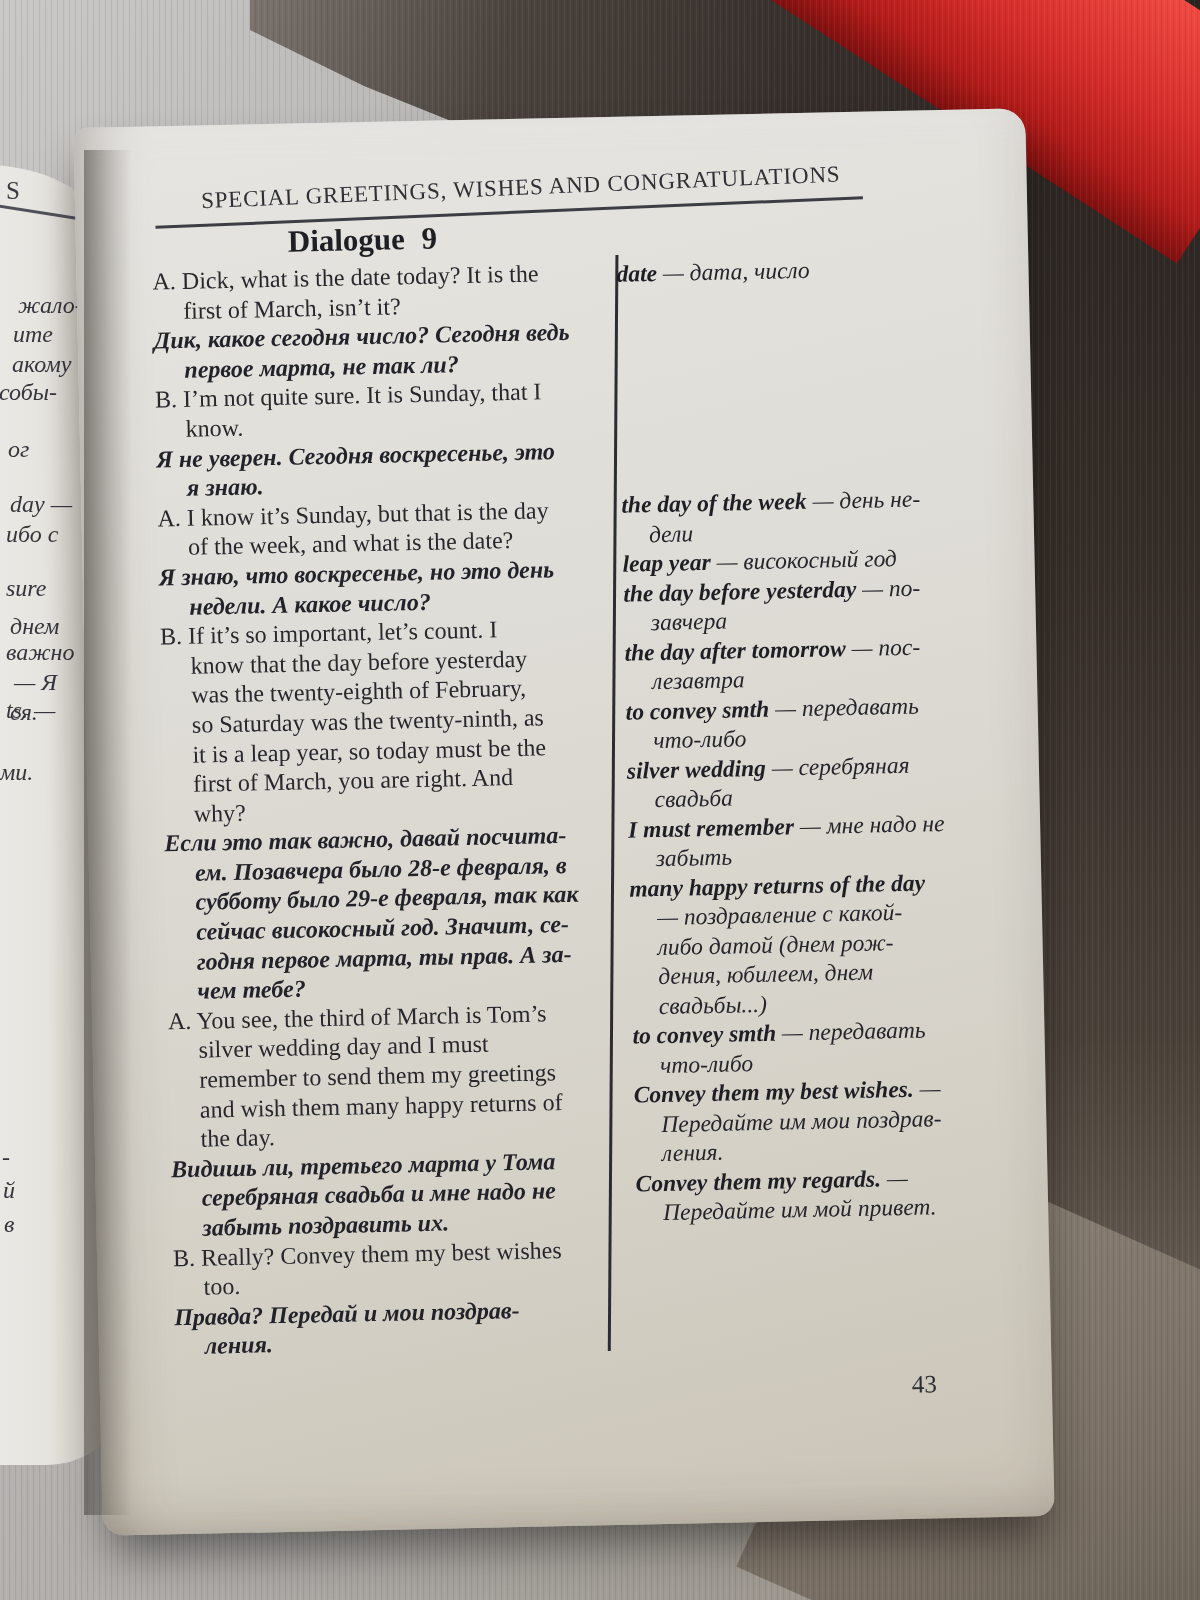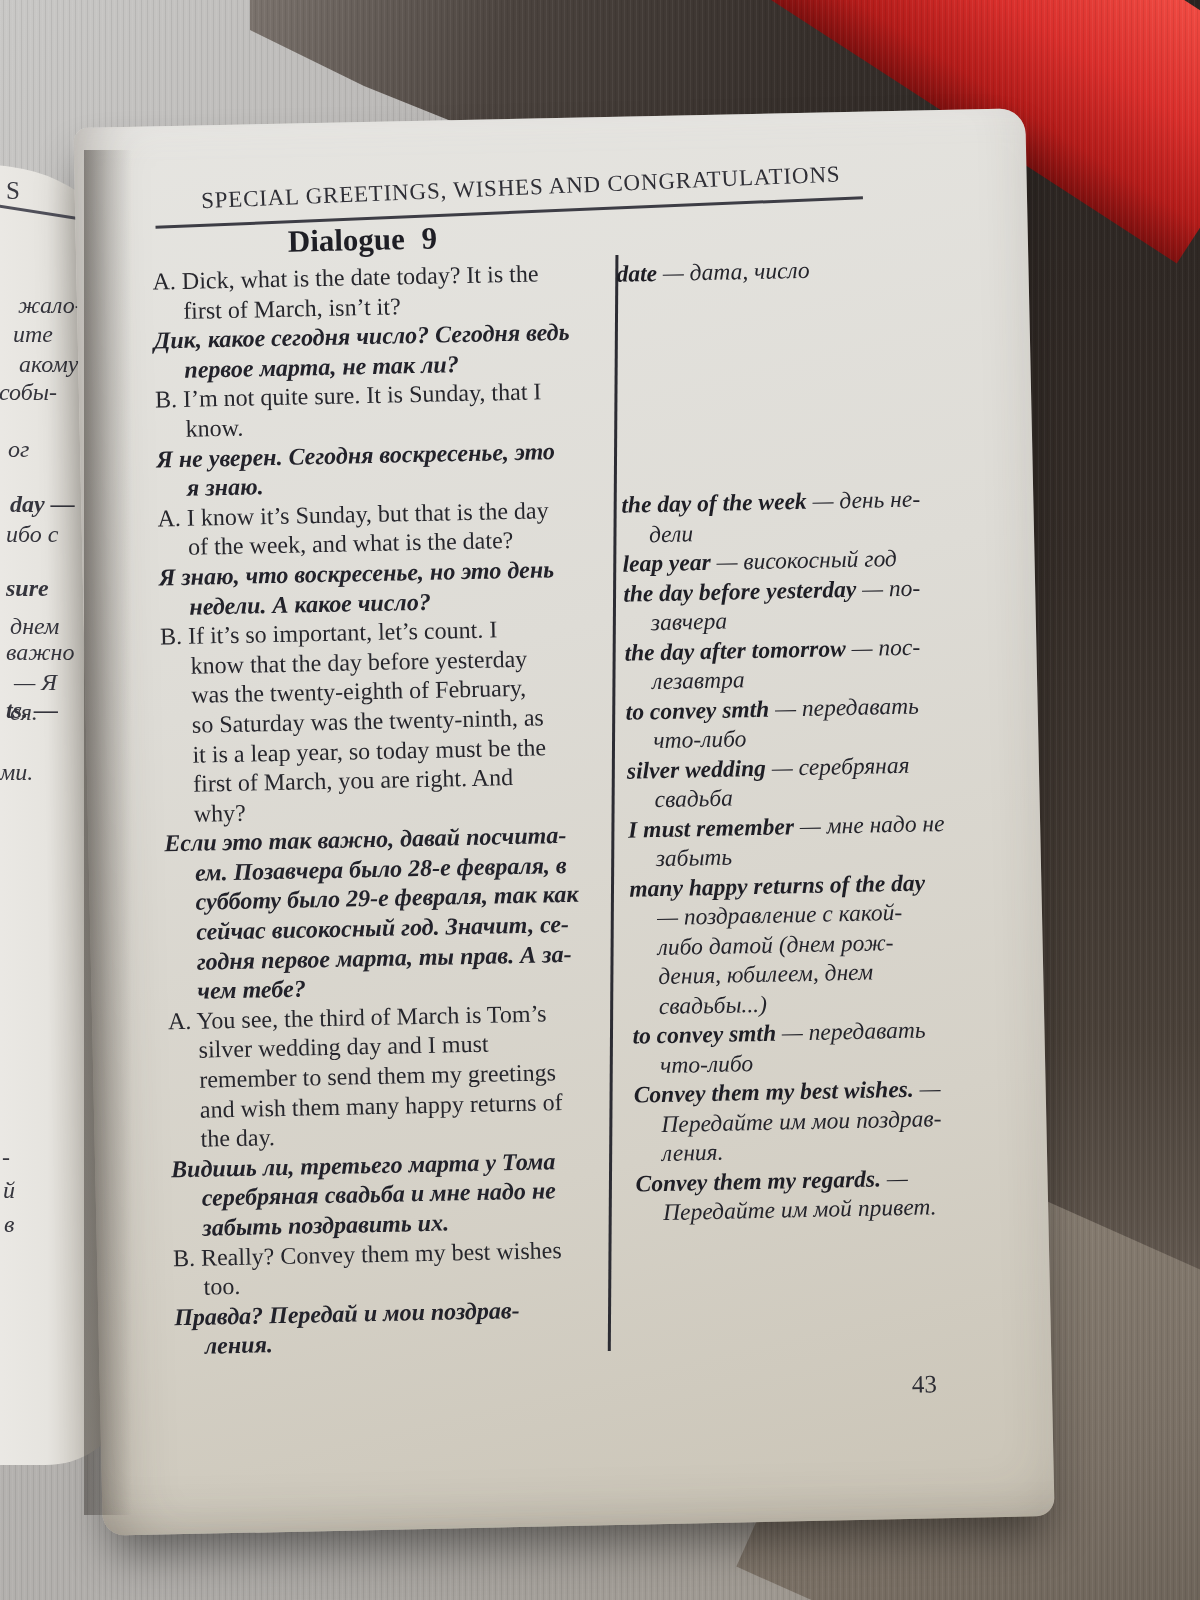--- a/index.html
+++ b/index.html
@@ -37,24 +37,24 @@
   
   .left-strip{
     position:absolute;left:-20px;top:165px;width:135px;height:1300px;z-index:4;overflow:hidden;
     border-top-right-radius:130px 90px;border-bottom-right-radius:70px 50px;
     background:linear-gradient(90deg,#eceae6 0%,#e6e4df 50%,#cdc9c1 78%,#a39d93 95%,#8e887e 100%);
   }
   .opp-s{position:absolute;left:26px;top:12px;font-size:25px;color:#3a3a42;}
   .opp-rule{position:absolute;left:12px;top:46px;width:96px;height:3px;background:#50505a;transform:rotate(9deg);}
   .frags{position:absolute;inset:0;}
   .frag{position:absolute;font-style:italic;font-size:24px;line-height:1;color:#35353d;white-space:nowrap;}
-  .frag.bi{font-weight:700;}
+  .frag.bi{font-weight:400;}
   .frags .frag:nth-of-type(1){left:38px;top:128px}
   .frags .frag:nth-of-type(2){left:33px;top:157px}
-  .frags .frag:nth-of-type(3){left:39px;top:187px}
+  .frags .frag:nth-of-type(3){left:32px;top:187px}
   .frags .frag:nth-of-type(4){left:19px;top:215px}
   .frags .frag:nth-of-type(5){left:28px;top:272px}
   .frags .frag:nth-of-type(6){left:30px;top:327px}
   .frags .frag:nth-of-type(7){left:26px;top:357px}
   .frags .frag:nth-of-type(8){left:26px;top:411px}
   .frags .frag:nth-of-type(9){left:30px;top:449px}
   .frags .frag:nth-of-type(10){left:26px;top:475px}
   .frags .frag:nth-of-type(11){left:34px;top:505px}
   .frags .frag:nth-of-type(12){left:30px;top:535px}
   .frags .frag:nth-of-type(13){left:26px;top:533px}

